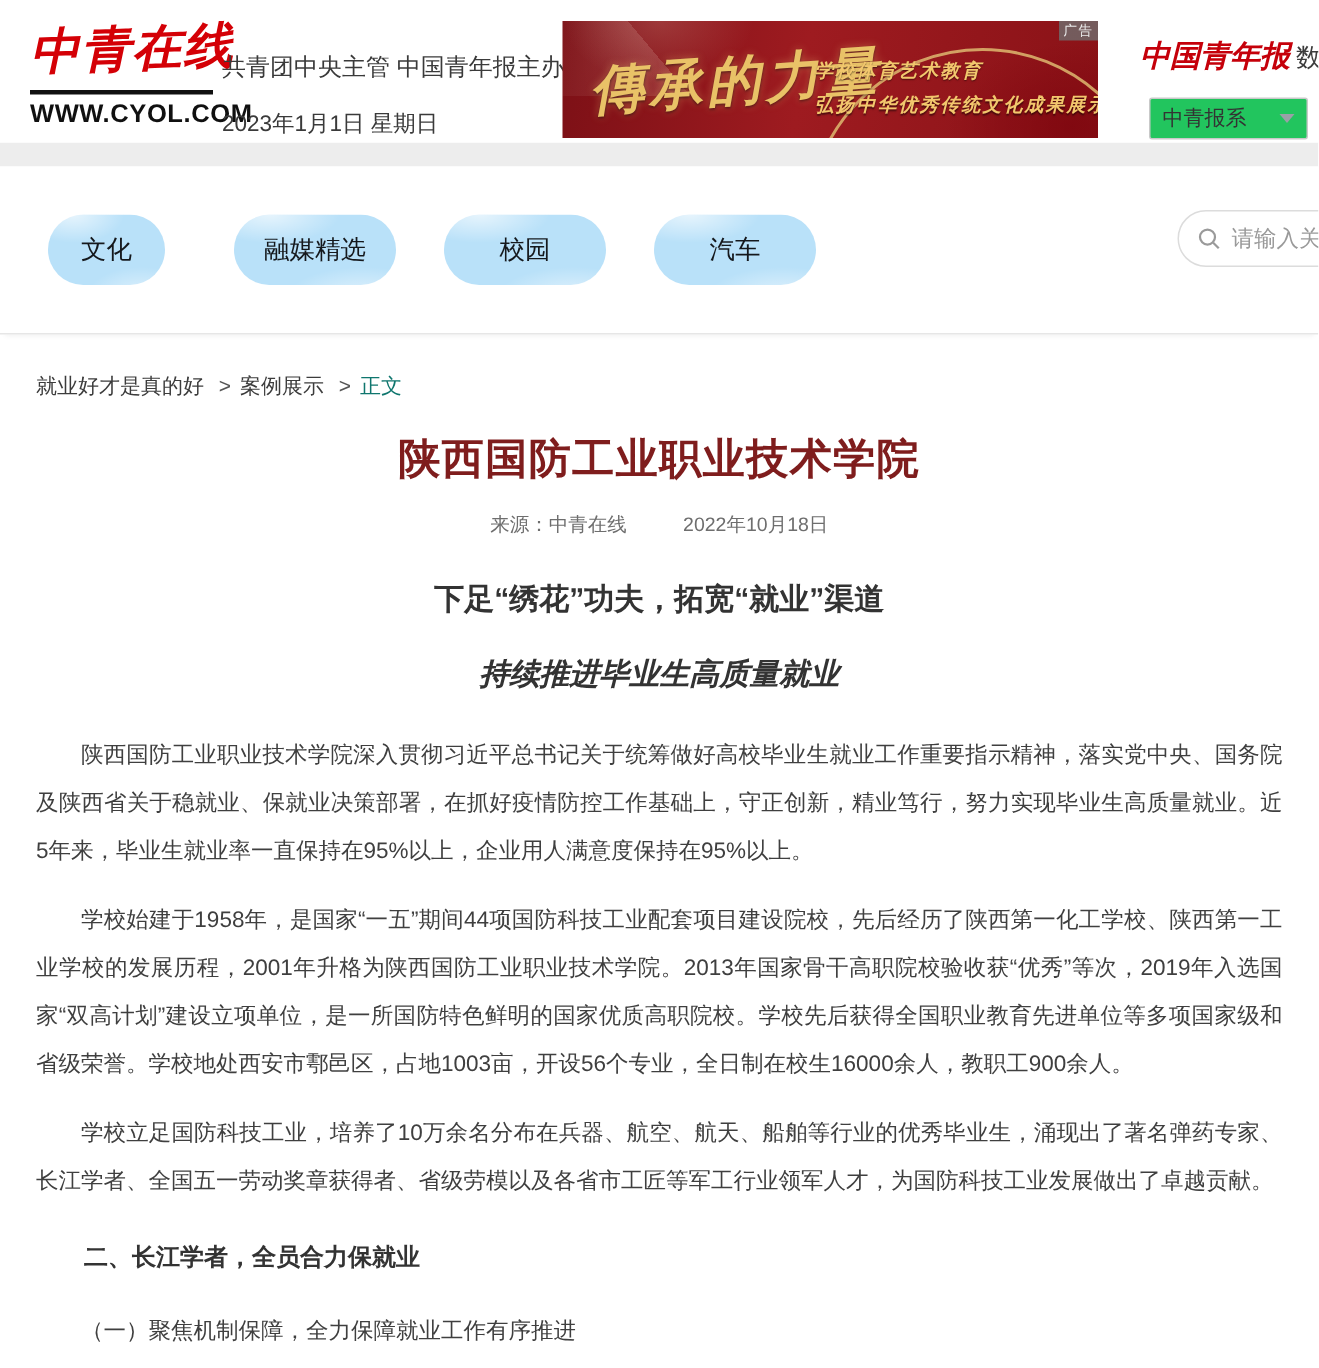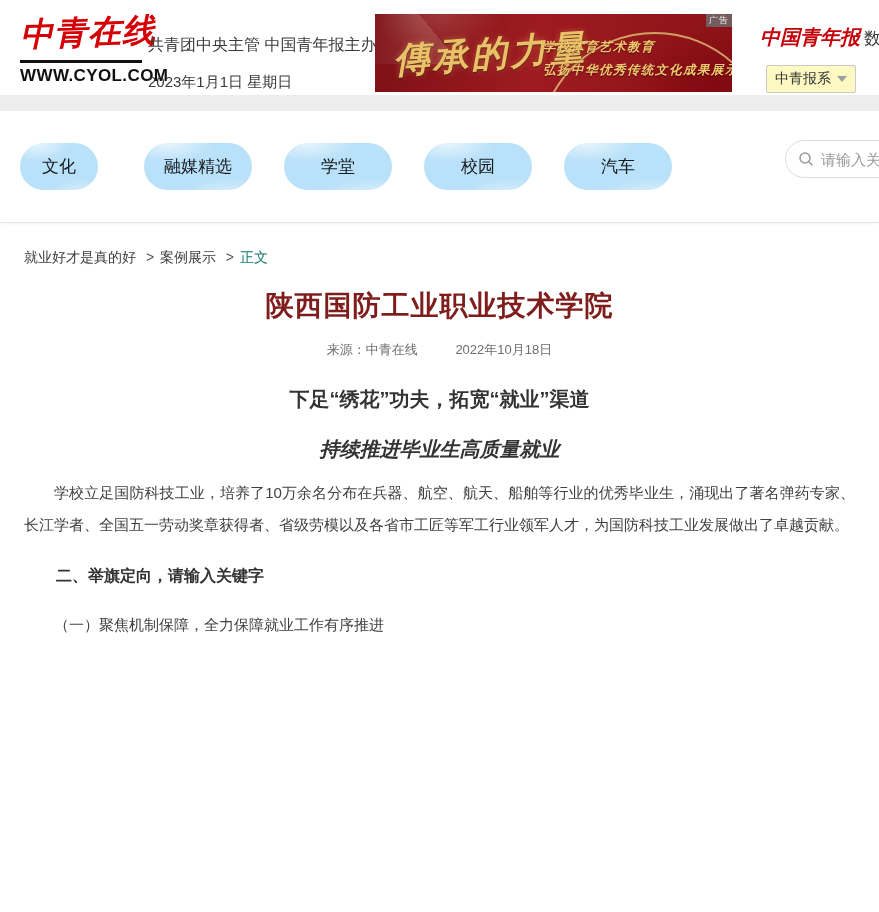--- a/index.html
+++ b/index.html
@@ -37,32 +37,32 @@
             font-size:12.5px; font-weight:bold; color:#f2c76d; letter-spacing:1.5px; line-height:1.85;
             text-shadow:0 1px 1px rgba(0,0,0,.5); white-space:nowrap;font-style:italic; }
   .banner-lines span { display:block; }
   .ad-tag { position:absolute; right:0; top:0; z-index:3; background:rgba(110,110,110,.8);
             color:#e8e8e8; font-size:9px; line-height:1; padding:2px 3px; letter-spacing:1px; }
 
   .paper-logo { position:absolute; left:760px; top:24px; white-space:nowrap; cursor:pointer; }
   .paper-cn { font-family:"DejaVu Serif","Liberation Serif",serif; font-style:italic; font-weight:bold;
               font-size:20px; color:#c5000a; letter-spacing:0px; }
   .paper-suffix { font-family:"DejaVu Serif","Liberation Serif",serif; font-size:17px; color:#3c3c3c; margin-left:4px; }
-  .dropdown { position:absolute; left:766px; top:65px; width:90px; height:28px; background:#fef9c3;
+  .dropdown { position:absolute; left:766px; top:65px; width:106px; height:28px; background:#22c55e;
               border:1px solid #c9c9c9; border-radius:2px; display:flex; align-items:center;
               padding:0 8px; cursor:pointer; }
   .dropdown-label { font-size:14px; color:#333; flex:1; }
   .chevron { width:0; height:0; border-left:5px solid transparent; border-right:5px solid transparent;
              border-top:6px solid #9aa0a6; }
 
   
   .gray-band { height:16px; background:#ededed; }
   .nav { position:relative; height:112px; background:#fff; border-bottom:1px solid #e6e6e6;
          box-shadow:0 3px 4px -3px rgba(0,0,0,.08); }
-  .pills { position:absolute; left:20px; top:32px; display:flex; gap:32px; }
+  .pills { position:absolute; left:32px; top:32px; display:flex; gap:32px; }
   .pill { height:47px; min-width:108px; border-radius:24px; display:flex; align-items:center; justify-content:center;
           font-size:17px; color:#15181c; cursor:pointer; padding:0 18px;
           background:
             radial-gradient(70% 65% at 22% 0%, rgba(255,255,255,.65), rgba(255,255,255,0) 62%),
             radial-gradient(80% 70% at 80% 115%, rgba(255,255,255,.55), rgba(255,255,255,0) 58%),
             #b9e1f9; }
   .pill:first-child { min-width:78px; margin-right:14px; }
   .search-box { position:absolute; left:785px; top:29px; width:210px; height:38px; background:#fff;
                 border:1px solid #dcdcdc; border-radius:19px; display:flex; align-items:center; padding:0 12px; }
   .search-box svg { flex:0 0 auto; margin-right:7px; }
@@ -122,21 +122,20 @@
       <span class="chevron"></span>
     </div>
   </header>
 
   <div class="gray-band"></div>
 
   <nav class="nav">
     <div class="pills">
       <div class="pill">文化</div>
       <div class="pill">融媒精选</div>
-      <div class="pill">学堂</div>
       <div class="pill">校园</div>
       <div class="pill">汽车</div>
     </div>
     <div class="search-box">
       <svg width="16" height="16" viewBox="0 0 16 16">
         <circle cx="7" cy="7" r="5" fill="none" stroke="#9a9a9a" stroke-width="1.5"></circle>
         <line x1="10.8" y1="10.8" x2="14.5" y2="14.5" stroke="#9a9a9a" stroke-width="1.5"></line>
       </svg>
       <input class="search-input" type="text" value="" placeholder="请输入关键字" style="">
     </div>
@@ -154,18 +153,20 @@
     <h1 class="article-title">陕西国防工业职业技术学院</h1>
 
     <div class="article-meta">
       <span class="source">来源：中青在线</span>
       <span class="date">2022年10月18日</span>
     </div>
 
     <div class="subtitle first">下足“绣花”功夫，拓宽“就业”渠道</div>
     <div class="subtitle second">持续推进毕业生高质量就业</div>
 
+    <p class="block p1">陕西国防工业职业技术学院深入贯彻习近平总书记关于统筹做好高校毕业生就业工作重要指示精神，落实党中央、国务院及陕西省关于稳就业、保就业决策部署，在抓好疫情防控工作基础上，守正创新，精业笃行，努力实现毕业生高质量就业。近5年来，毕业生就业率一直保持在95%以上，企业用人满意度保持在95%以上。</p>
+    <p class="block p">学校始建于1958年，是国家“一五”期间44项国防科技工业配套项目建设院校，先后经历了陕西第一化工学校、陕西第一工业学校的发展历程，2001年升格为陕西国防工业职业技术学院。2013年国家骨干高职院校验收获“优秀”等次，2019年入选国家“双高计划”建设立项单位，是一所国防特色鲜明的国家优质高职院校。学校先后获得全国职业教育先进单位等多项国家级和省级荣誉。学校地处西安市鄠邑区，占地1003亩，开设56个专业，全日制在校生16000余人，教职工900余人。</p>
     <p class="block p">学校立足国防科技工业，培养了10万余名分布在兵器、航空、航天、船舶等行业的优秀毕业生，涌现出了著名弹药专家、长江学者、全国五一劳动奖章获得者、省级劳模以及各省市工匠等军工行业领军人才，为国防科技工业发展做出了卓越贡献。</p>
-    <p class="block h">二、举旗定向，请输入关键字</p>
+    <p class="block h">二、长江学者，全员合力保就业</p>
     <p class="block sub">（一）聚焦机制保障，全力保障就业工作有序推进</p>
   </main>
 
 </div>
 
 </body></html>

